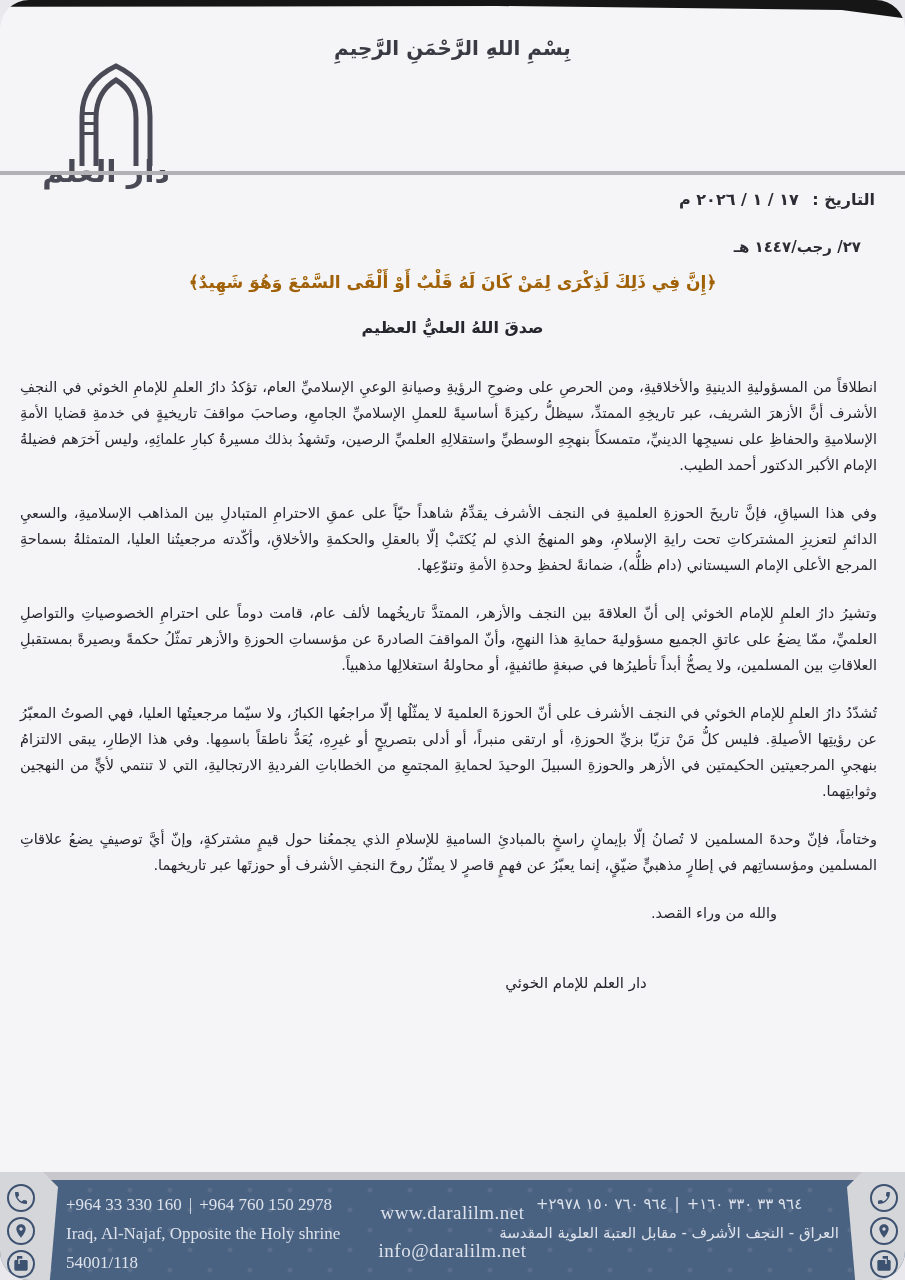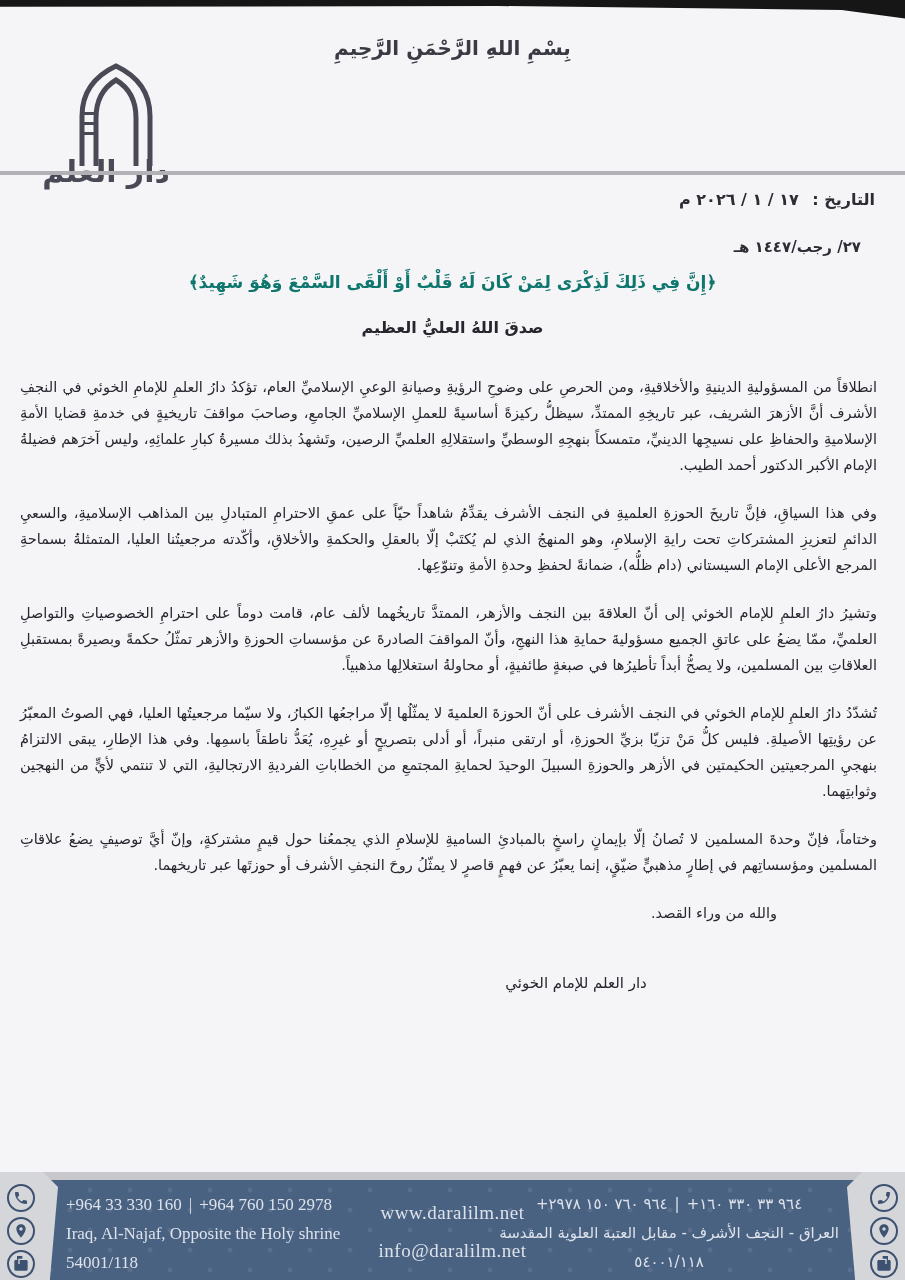--- a/index.html
+++ b/index.html
@@ -1,17 +1,17 @@
 <!DOCTYPE html>
 <html><head>
 <meta charset="utf-8">
 <style>
   html,body{margin:0;padding:0;}
   body{width:905px;height:1280px;background:#e9e8ec;font-family:"DejaVu Sans",sans-serif;}
-  .page{position:relative;width:905px;height:1280px;background:#f5f4f7;overflow:hidden;}
+  .page{position:relative;width:905px;height:1280px;background:#f5f4f7;overflow:hidden;border-radius:29px;}
 
   
   .topbar{position:absolute;top:0;left:0;width:905px;height:20px;background:#161616;
     clip-path:polygon(0 0,100% 0,100% 92%,93% 50%,55% 30%,0 34%);}
 
   
   .bismillah{position:absolute;top:36px;left:0;width:100%;text-align:center;
     font-size:20px;font-weight:bold;color:#3a3a44;letter-spacing:1px;direction:rtl;}
   .logo-left{position:absolute;left:44px;top:54px;}
   .logo-right{position:absolute;right:18px;top:62px;width:272px;text-align:center;color:#24242c;}
@@ -20,21 +20,21 @@
 
   .divider{position:absolute;top:171px;left:0;width:905px;height:4px;background:#b2b1b6;}
 
   
   .date1{position:absolute;top:190px;right:30px;direction:rtl;font-size:16px;font-weight:bold;color:#2c2c34;}
   .date2{position:absolute;top:238px;right:44px;direction:rtl;font-size:15px;font-weight:bold;color:#2c2c34;}
   .date1 .num{margin-right:8px;}
 
   
   .verse{position:absolute;top:272px;left:0;width:100%;text-align:center;direction:rtl;
-    font-size:17px;font-weight:bold;color:#0f766e;}
+    font-size:17px;font-weight:bold;color:#a16207;}
   .verse-attr{position:absolute;top:318px;left:0;width:100%;text-align:center;direction:rtl;
     font-size:16px;font-weight:bold;color:#26262e;}
 
   
   .content{position:absolute;top:374px;left:20px;right:28px;direction:rtl;
     font-size:14.5px;font-weight:normal;color:#26262e;text-align:justify;line-height:26px;}
   .content p{margin:0 0 22px 0;}
   .closing{margin-top:16px;padding-left:0;padding-right:100px;}
   .signature{margin-top:44px;direction:rtl;text-align:center;padding-left:255px;font-size:15px;}
 
@@ -149,21 +149,20 @@
     <div class="f-center">
       <div>www.daralilm.net</div>
       <div>info@daralilm.net</div>
     </div>
 
     <div class="f-right">
       <div>
         <span class="ltrnum" dir="ltr">+٩٦٤ ٣٣ ٣٣٠ ١٦٠</span><span class="sep">|</span><span class="ltrnum" dir="ltr">+٩٦٤ ٧٦٠ ١٥٠ ٢٩٧٨</span>
       </div>
       <div>العراق - النجف الأشرف - مقابل العتبة العلوية المقدسة</div>
-      <div>٥٤٠٠١/١١٨</div>
     </div>
 
     <div class="ribbon right">
       <div class="icon-stack">
         <div class="cicon">
           <svg viewBox="0 0 24 24">
               <path d="M6.6 10.8c1.4 2.8 3.8 5.1 6.6 6.6l2.2-2.2c.3-.3.7-.4 1-.2 1.1.4 2.3.6 3.6.6.6 0 1 .4 1 1V20c0 .6-.4 1-1 1C10.6 21 3 13.4 3 4c0-.6.4-1 1-1h3.5c.6 0 1 .4 1 1 0 1.2.2 2.4.6 3.6.1.3 0 .7-.2 1l-2.3 2.2z"></path>
             </svg>
         </div>
         <div class="cicon">

